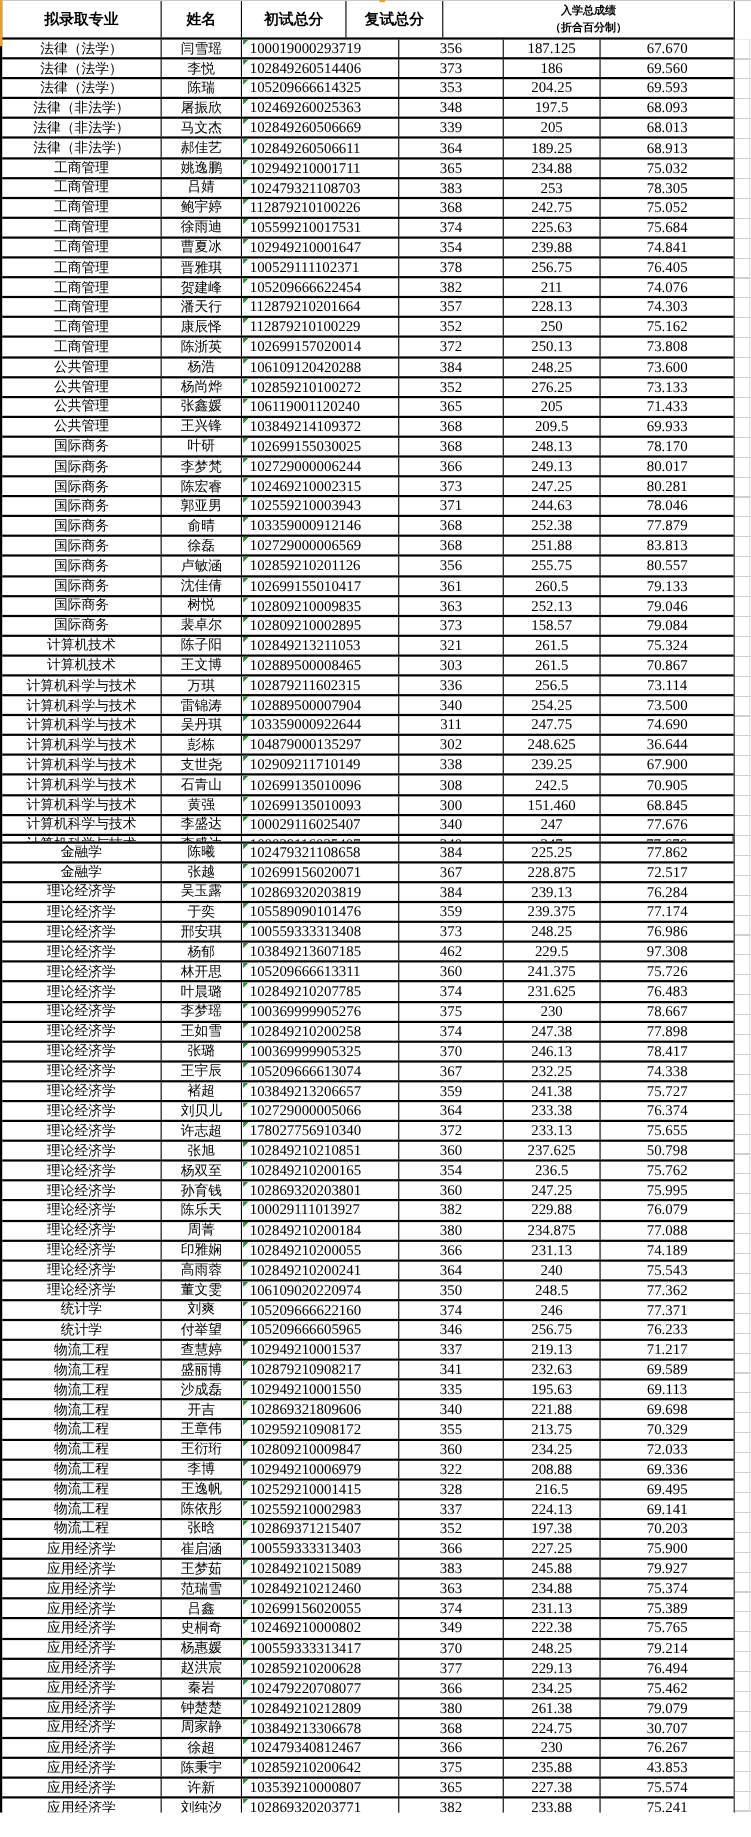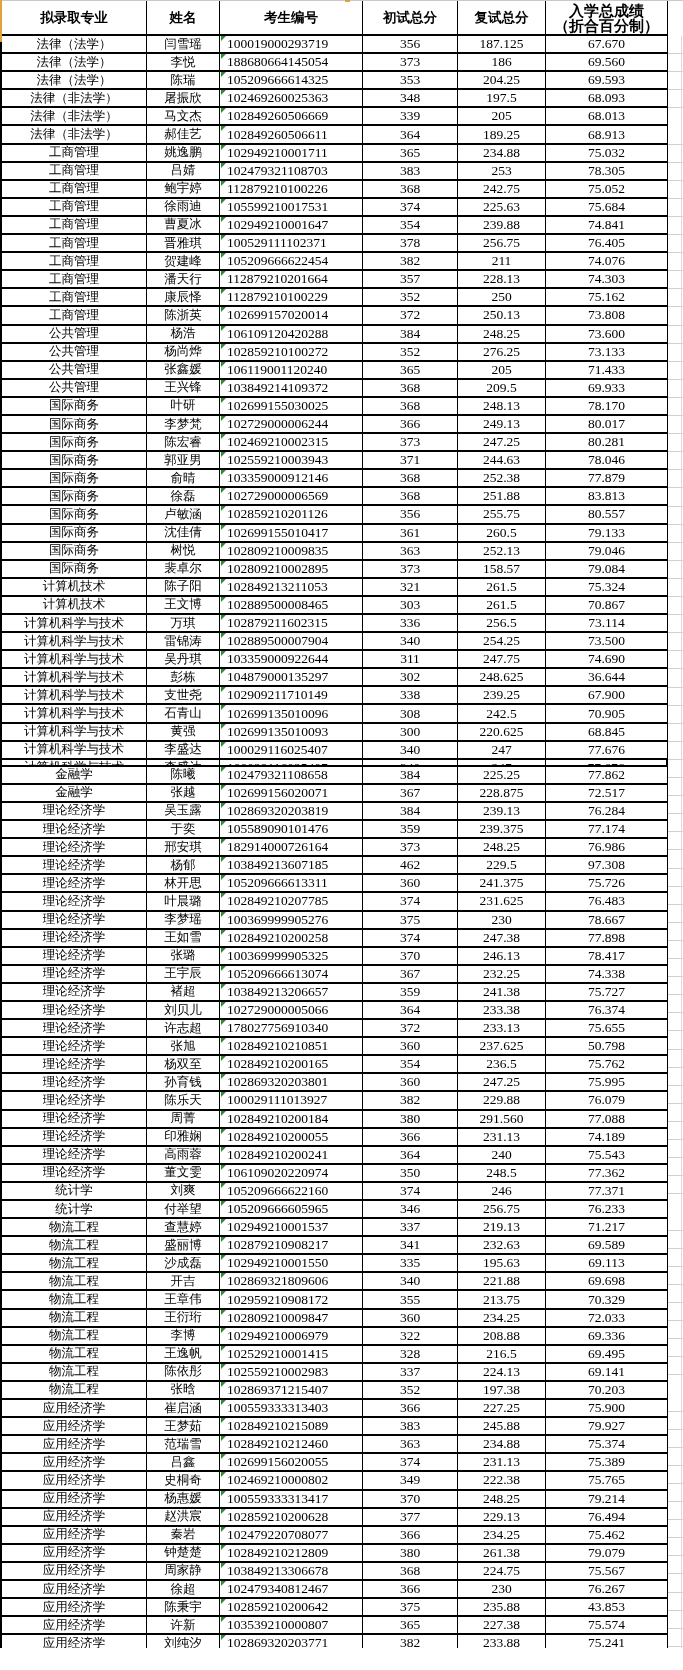--- a/index.html
+++ b/index.html
@@ -9,21 +9,21 @@
   .top-gridline{position:absolute;left:0;top:0;width:683px;height:1px;background:#c9c9c9;}
   
   .orange-left{position:absolute;left:0;top:0;width:2px;height:42px;background:#e2a23b;}
   .orange-tick{position:absolute;left:345px;top:0;width:5px;height:2px;background:#e2a23b;}
   
   .table{position:absolute;left:0;top:1px;width:668px;box-sizing:border-box;background:#fff;
          border-left:2px solid #000;border-right:1px solid #000;border-bottom:2px solid #000;}
   .thead{display:flex;height:35px;border-bottom:2px solid #000;box-sizing:border-box;font-weight:bold;}
   .hcell{display:flex;flex-direction:column;align-items:center;justify-content:center;
          border-right:1px solid #000;box-sizing:border-box;font-size:13.5px;line-height:15px;text-align:center;}
-  .hcell:last-child{border-right:none;font-size:15px;text-align:right;}
+  .hcell:last-child{border-right:none;font-size:10px;text-align:right;}
   .c1{width:145px;} .c2{width:73px;} .c3{width:143px;} .c4{width:95px;} .c5{width:88px;} .c6{flex:1;}
   .trow{display:flex;height:18.1px;border-bottom:2px solid #000;box-sizing:border-box;}
   .cell{display:flex;align-items:center;justify-content:center;border-right:1px solid #000;
         box-sizing:border-box;overflow:hidden;white-space:nowrap;}
   .cell:last-child{border-right:none;}
   .cjk{font-size:12.5px;}
   .num{font-family:"Liberation Serif","DejaVu Serif",serif;font-size:13.5px;}
   .c-id{justify-content:flex-start;padding-left:7px;position:relative;}
   .tri{position:absolute;left:1px;top:0;width:0;height:0;
        border-top:5px solid #2e8b2e;border-right:5px solid transparent;}
@@ -43,23 +43,20 @@
   <div class="top-gridline"></div>
 
   <div class="table">
     <div class="thead">
       <div class="hcell c1">
           <span>拟录取专业</span>
         </div>
       <div class="hcell c2">
           <span>姓名</span>
         </div>
-      <div class="hcell c3">
-          <span>考生编号</span>
-        </div>
       <div class="hcell c4">
           <span>初试总分</span>
         </div>
       <div class="hcell c5">
           <span>复试总分</span>
         </div>
       <div class="hcell c6">
         <span>入学总成绩</span>
         <span>（折合百分制）</span>
       </div>
@@ -74,21 +71,21 @@
           </div>
     <div class="cell num c4">356</div>
     <div class="cell num c5">187.125</div>
     <div class="cell num c6">67.670</div>
   </div>
         <div class="trow">
     <div class="cell cjk c1">法律（法学）</div>
     <div class="cell cjk c2">李悦</div>
     <div class="cell num c3 c-id">
             <span class="tri"></span>
-            <span>188680664145054</span>
+            <span>102849260514406</span>
           </div>
     <div class="cell num c4">373</div>
     <div class="cell num c5">186</div>
     <div class="cell num c6">69.560</div>
   </div>
         <div class="trow">
     <div class="cell cjk c1">法律（法学）</div>
     <div class="cell cjk c2">陈瑞</div>
     <div class="cell num c3 c-id">
             <span class="tri"></span>
@@ -484,21 +481,21 @@
     <div class="cell num c6">70.905</div>
   </div>
         <div class="trow">
     <div class="cell cjk c1">计算机科学与技术</div>
     <div class="cell cjk c2">黄强</div>
     <div class="cell num c3 c-id">
             <span class="tri"></span>
             <span>102699135010093</span>
           </div>
     <div class="cell num c4">300</div>
-    <div class="cell num c5">220.625</div>
+    <div class="cell num c5">151.460</div>
     <div class="cell num c6">68.845</div>
   </div>
         <div class="trow">
     <div class="cell cjk c1">计算机科学与技术</div>
     <div class="cell cjk c2">李盛达</div>
     <div class="cell num c3 c-id">
             <span class="tri"></span>
             <span>100029116025407</span>
           </div>
     <div class="cell num c4">340</div>
@@ -557,21 +554,21 @@
           </div>
     <div class="cell num c4">359</div>
     <div class="cell num c5">239.375</div>
     <div class="cell num c6">77.174</div>
   </div>
         <div class="trow">
     <div class="cell cjk c1">理论经济学</div>
     <div class="cell cjk c2">邢安琪</div>
     <div class="cell num c3 c-id">
             <span class="tri"></span>
-            <span>182914000726164</span>
+            <span>100559333313408</span>
           </div>
     <div class="cell num c4">373</div>
     <div class="cell num c5">248.25</div>
     <div class="cell num c6">76.986</div>
   </div>
         <div class="trow">
     <div class="cell cjk c1">理论经济学</div>
     <div class="cell cjk c2">杨郁</div>
     <div class="cell num c3 c-id">
             <span class="tri"></span>
@@ -725,21 +722,21 @@
     <div class="cell num c6">76.079</div>
   </div>
         <div class="trow">
     <div class="cell cjk c1">理论经济学</div>
     <div class="cell cjk c2">周菁</div>
     <div class="cell num c3 c-id">
             <span class="tri"></span>
             <span>102849210200184</span>
           </div>
     <div class="cell num c4">380</div>
-    <div class="cell num c5">291.560</div>
+    <div class="cell num c5">234.875</div>
     <div class="cell num c6">77.088</div>
   </div>
         <div class="trow">
     <div class="cell cjk c1">理论经济学</div>
     <div class="cell cjk c2">印雅娴</div>
     <div class="cell num c3 c-id">
             <span class="tri"></span>
             <span>102849210200055</span>
           </div>
     <div class="cell num c4">366</div>
@@ -1001,21 +998,21 @@
   </div>
         <div class="trow">
     <div class="cell cjk c1">应用经济学</div>
     <div class="cell cjk c2">周家静</div>
     <div class="cell num c3 c-id">
             <span class="tri"></span>
             <span>103849213306678</span>
           </div>
     <div class="cell num c4">368</div>
     <div class="cell num c5">224.75</div>
-    <div class="cell num c6">75.567</div>
+    <div class="cell num c6">30.707</div>
   </div>
         <div class="trow">
     <div class="cell cjk c1">应用经济学</div>
     <div class="cell cjk c2">徐超</div>
     <div class="cell num c3 c-id">
             <span class="tri"></span>
             <span>102479340812467</span>
           </div>
     <div class="cell num c4">366</div>
     <div class="cell num c5">230</div>

